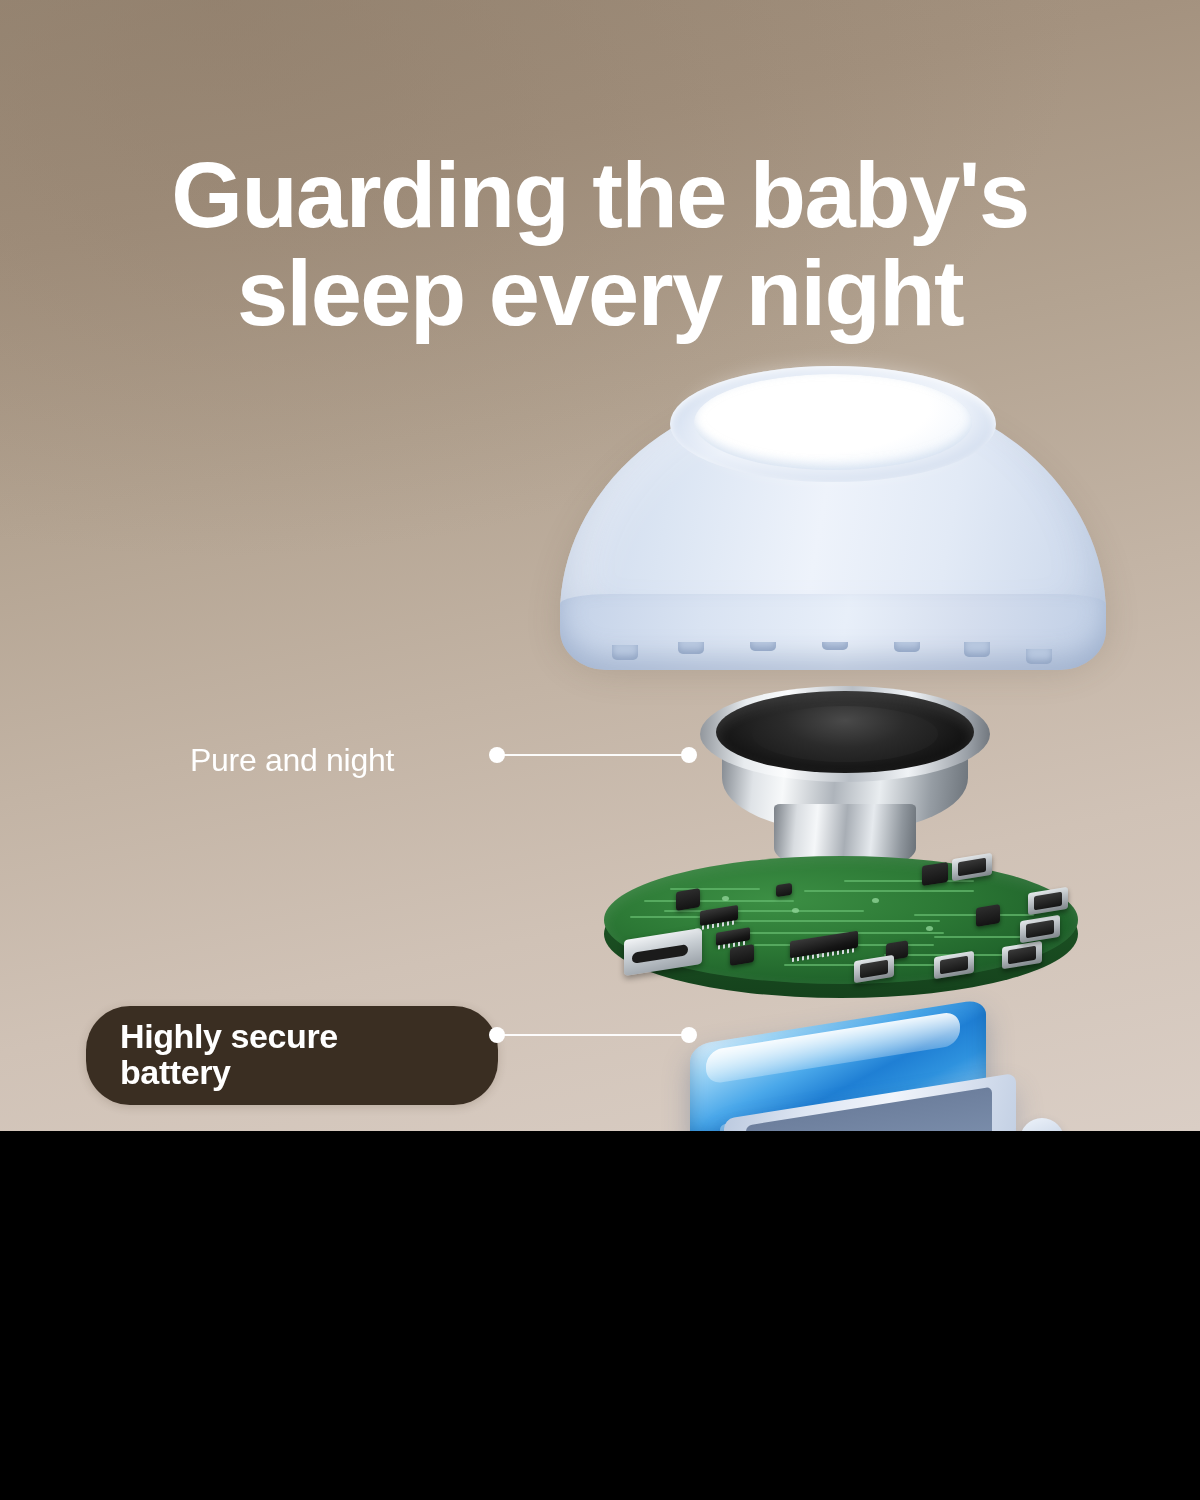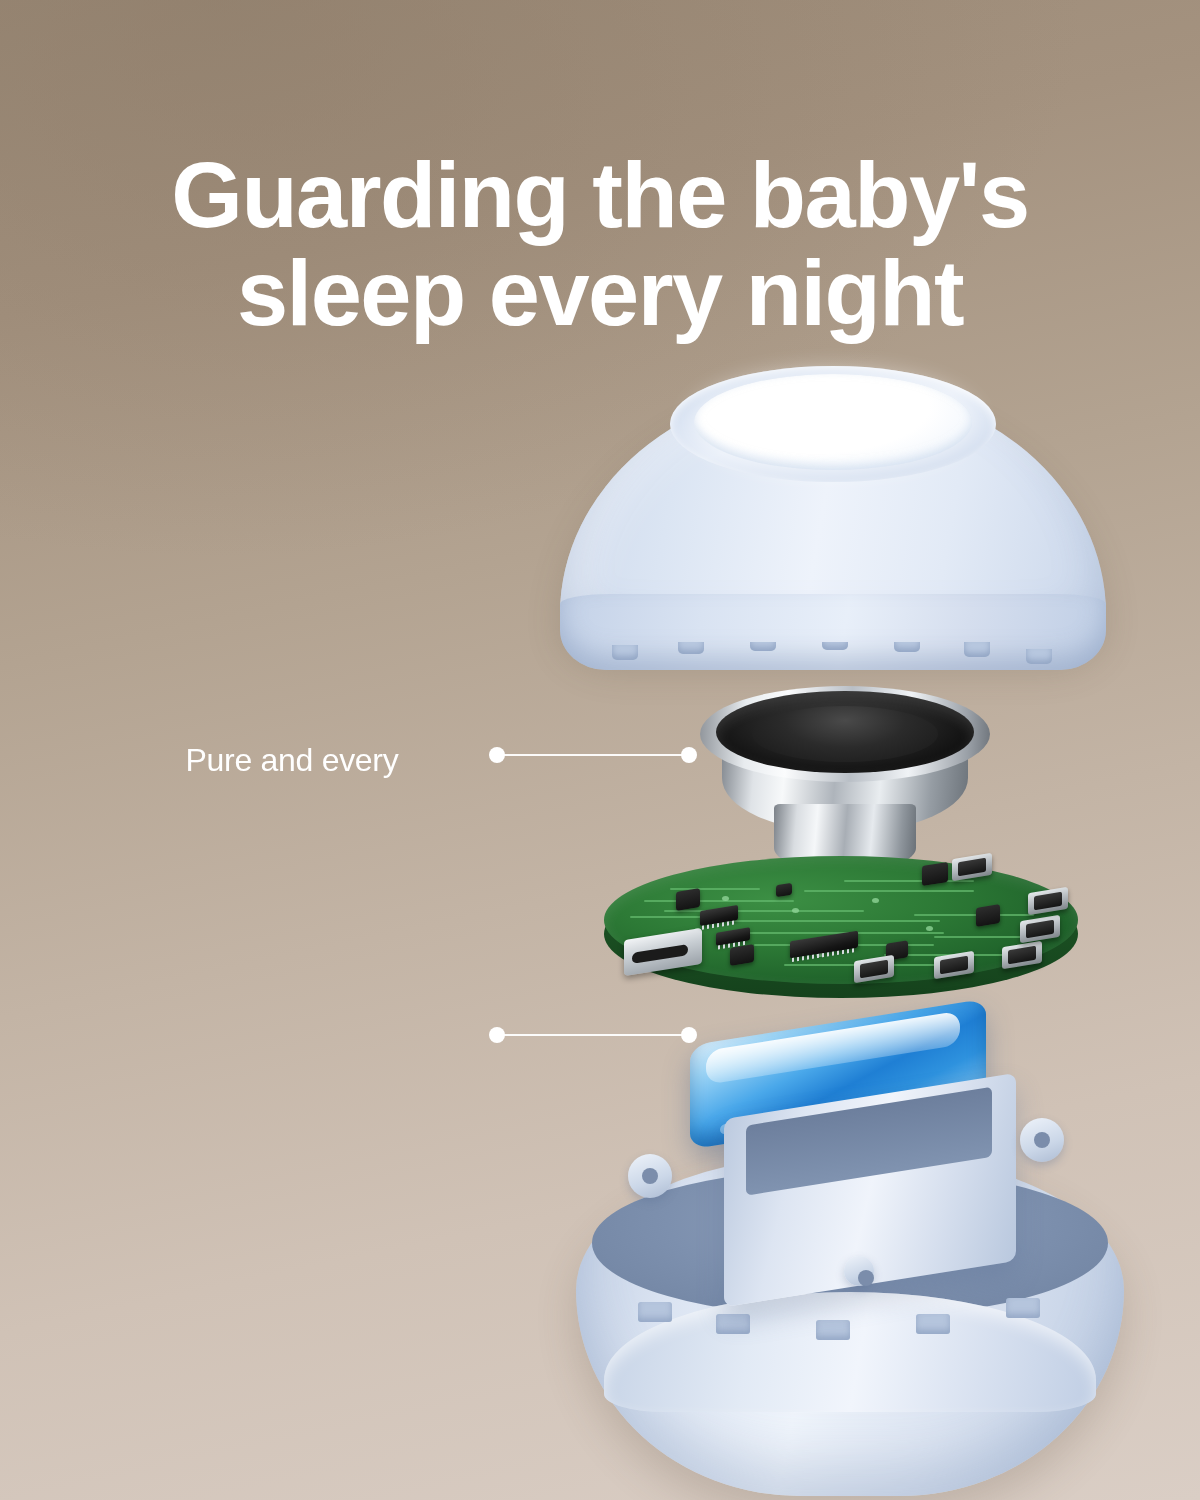--- a/index.html
+++ b/index.html
@@ -3,21 +3,21 @@
 <meta charset="utf-8">
 <style>
   html, body {
     margin: 0;
     padding: 0;
     background: #000;
   }
   #page {
     position: relative;
     width: 1200px;
-    height: 1500px;
+    height: 1131px;
     overflow: hidden;
     font-family: "Liberation Sans", sans-serif;
     background:
       radial-gradient(ellipse 1400px 900px at 18% 0%, rgba(140,122,103,0.55) 0%, rgba(140,122,103,0) 62%),
       linear-gradient(168deg, #9b8a77 0%, #a4927f 18%, #b3a391 38%, #c3b4a5 58%, #d0c2b6 76%, #dacec5 100%);
   }
 
   
   .headline {
     position: absolute;
@@ -352,25 +352,28 @@
       <div class="batt-box">
         <div class="batt-box-inner"></div>
       </div>
       <div class="boss" style="left:52px;top:58px;"></div>
       <div class="boss" style="left:444px;top:22px;"></div>
       <div class="boss" style="left:268px;top:160px;width:30px;height:30px;"></div>
     </div>
   </div>
 
   <div class="callout" style="left:86px;top:726px;width:412px;">
-    <span class="sub">Pure and every</span>
+    <span class="sub">Pure and night</span>
   </div>
   <div class="leader-dot" style="left:489px;top:747px;"></div>
   <div class="leader" style="left:497px;top:754px;width:192px;"></div>
   <div class="leader-dot" style="left:681px;top:747px;"></div>
 
   <div class="callout" style="left:86px;top:1006px;width:412px;">
+    <div class="pill">
+      <span>Highly secure battery</span>
+    </div>
   </div>
   <div class="leader-dot" style="left:489px;top:1027px;"></div>
   <div class="leader" style="left:497px;top:1034px;width:192px;"></div>
   <div class="leader-dot" style="left:681px;top:1027px;"></div>
 
 </div>
 
 </body></html>

